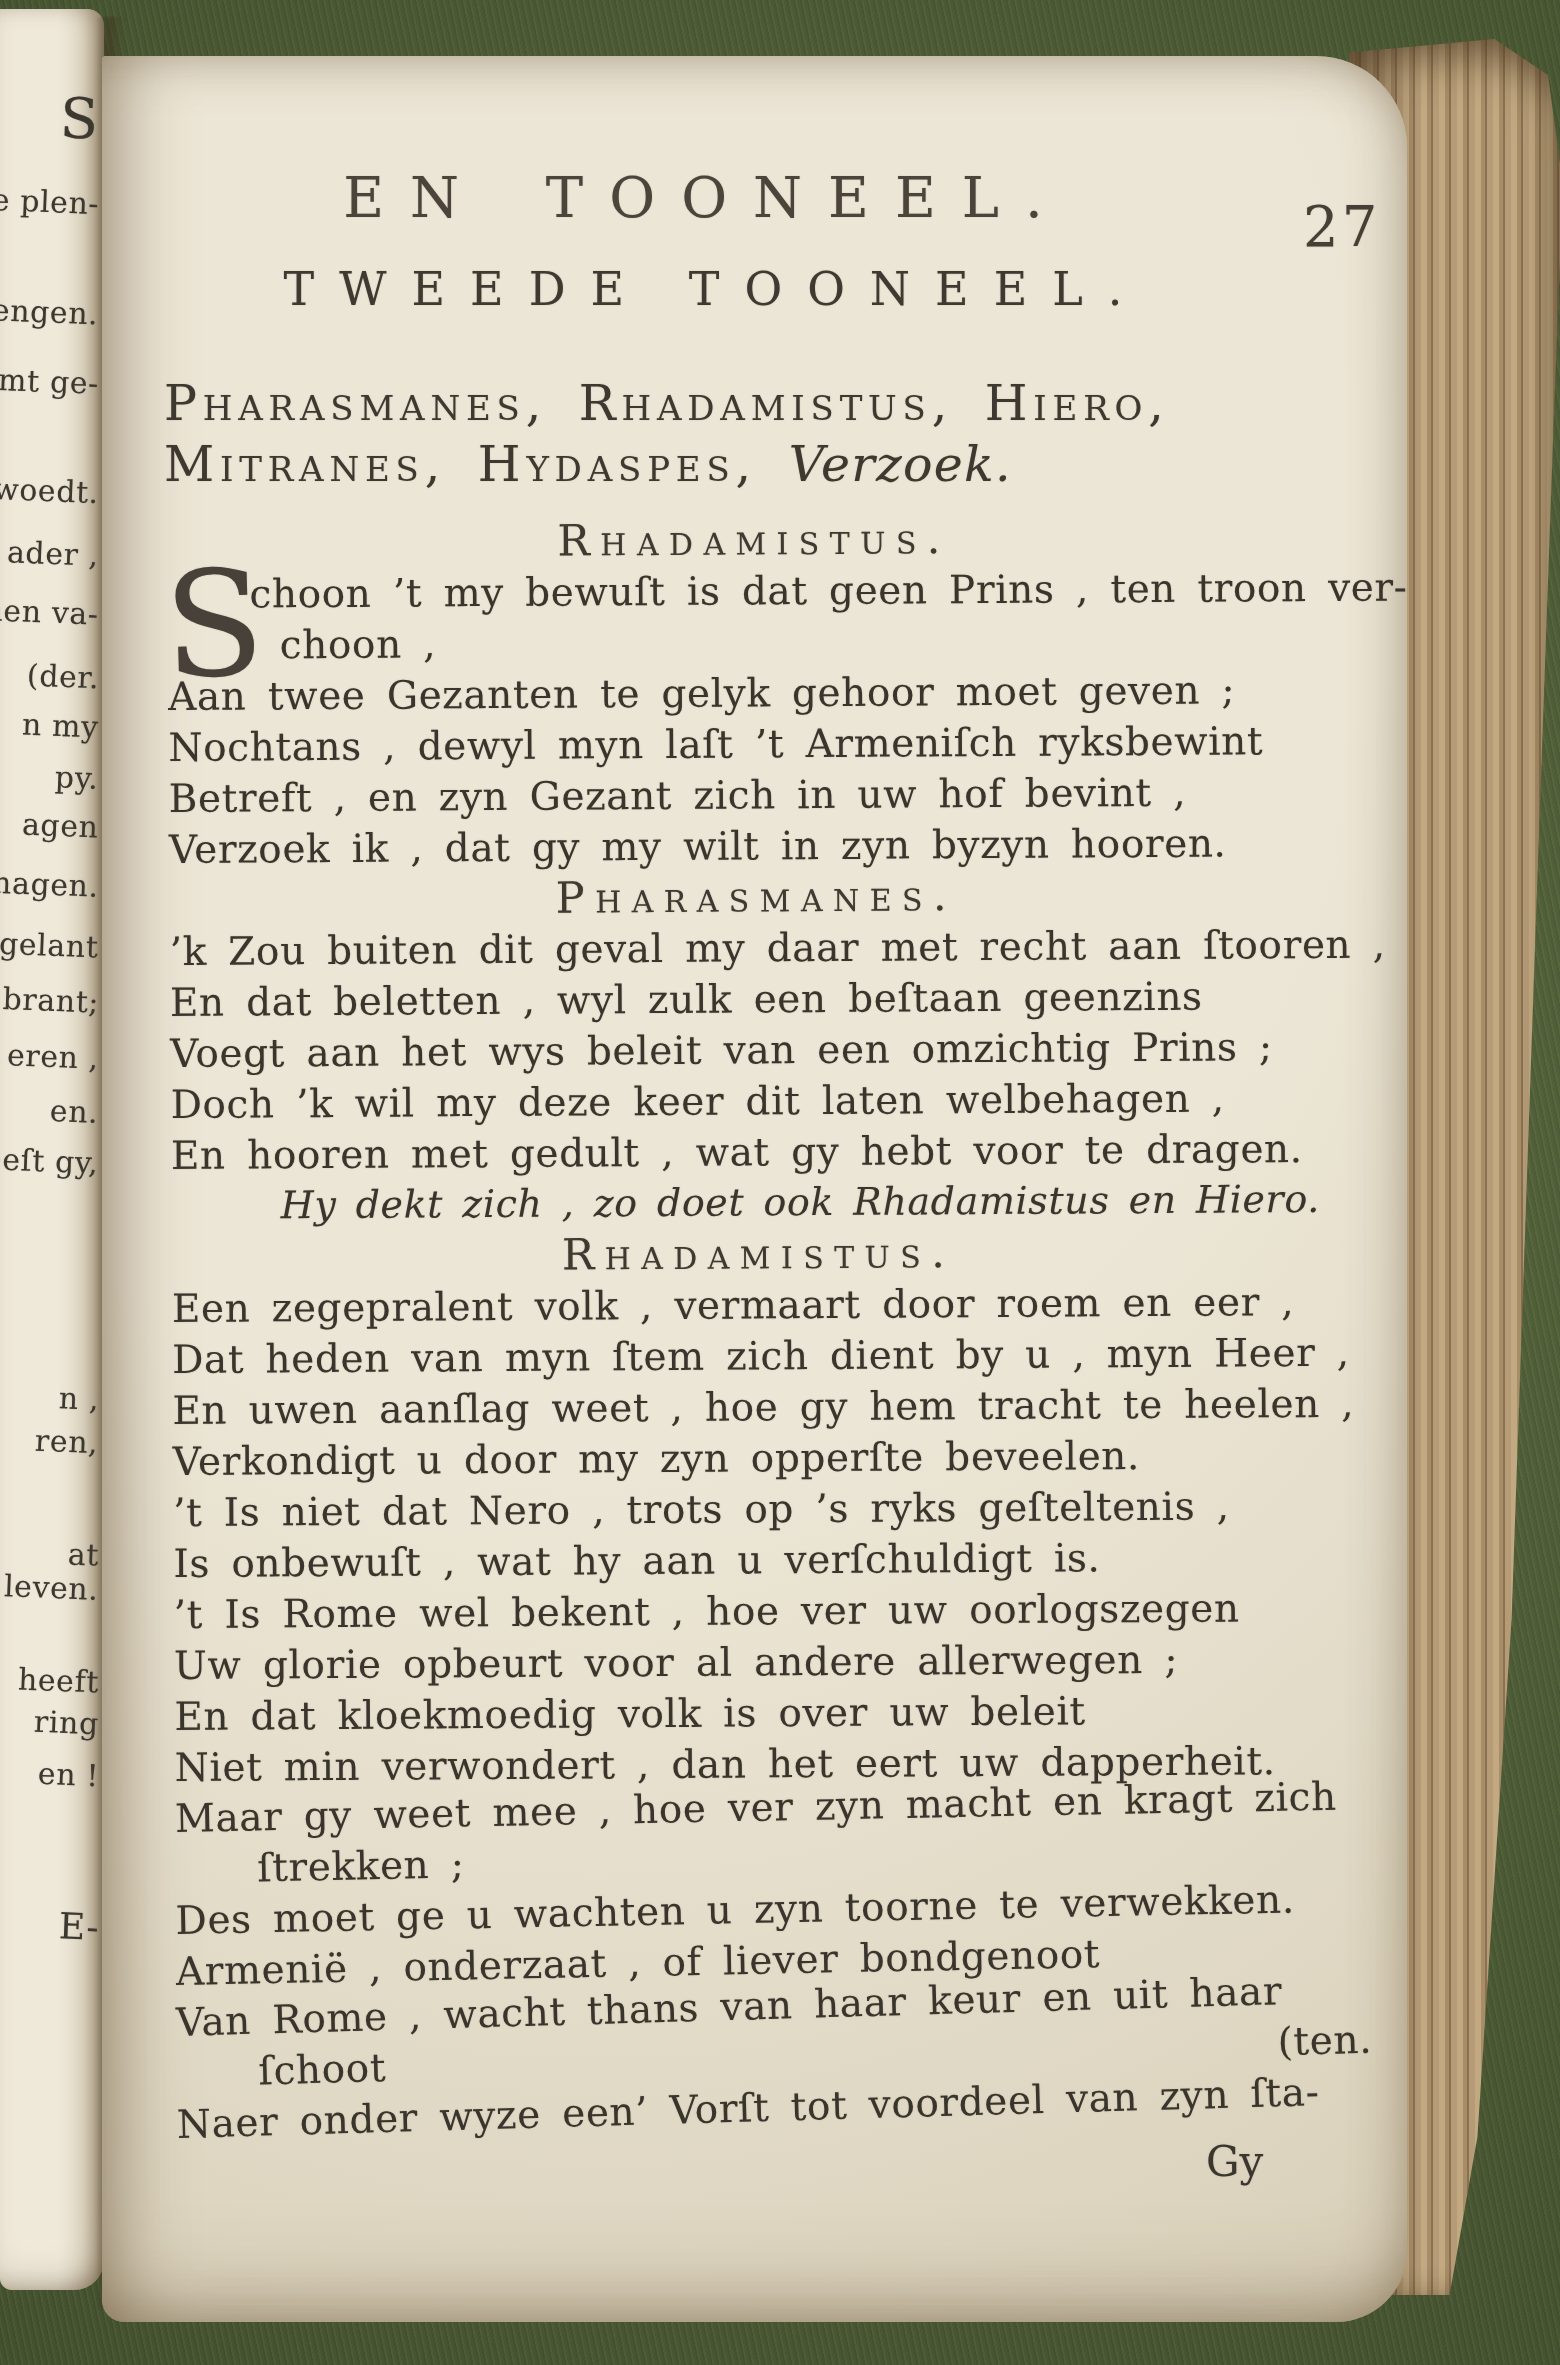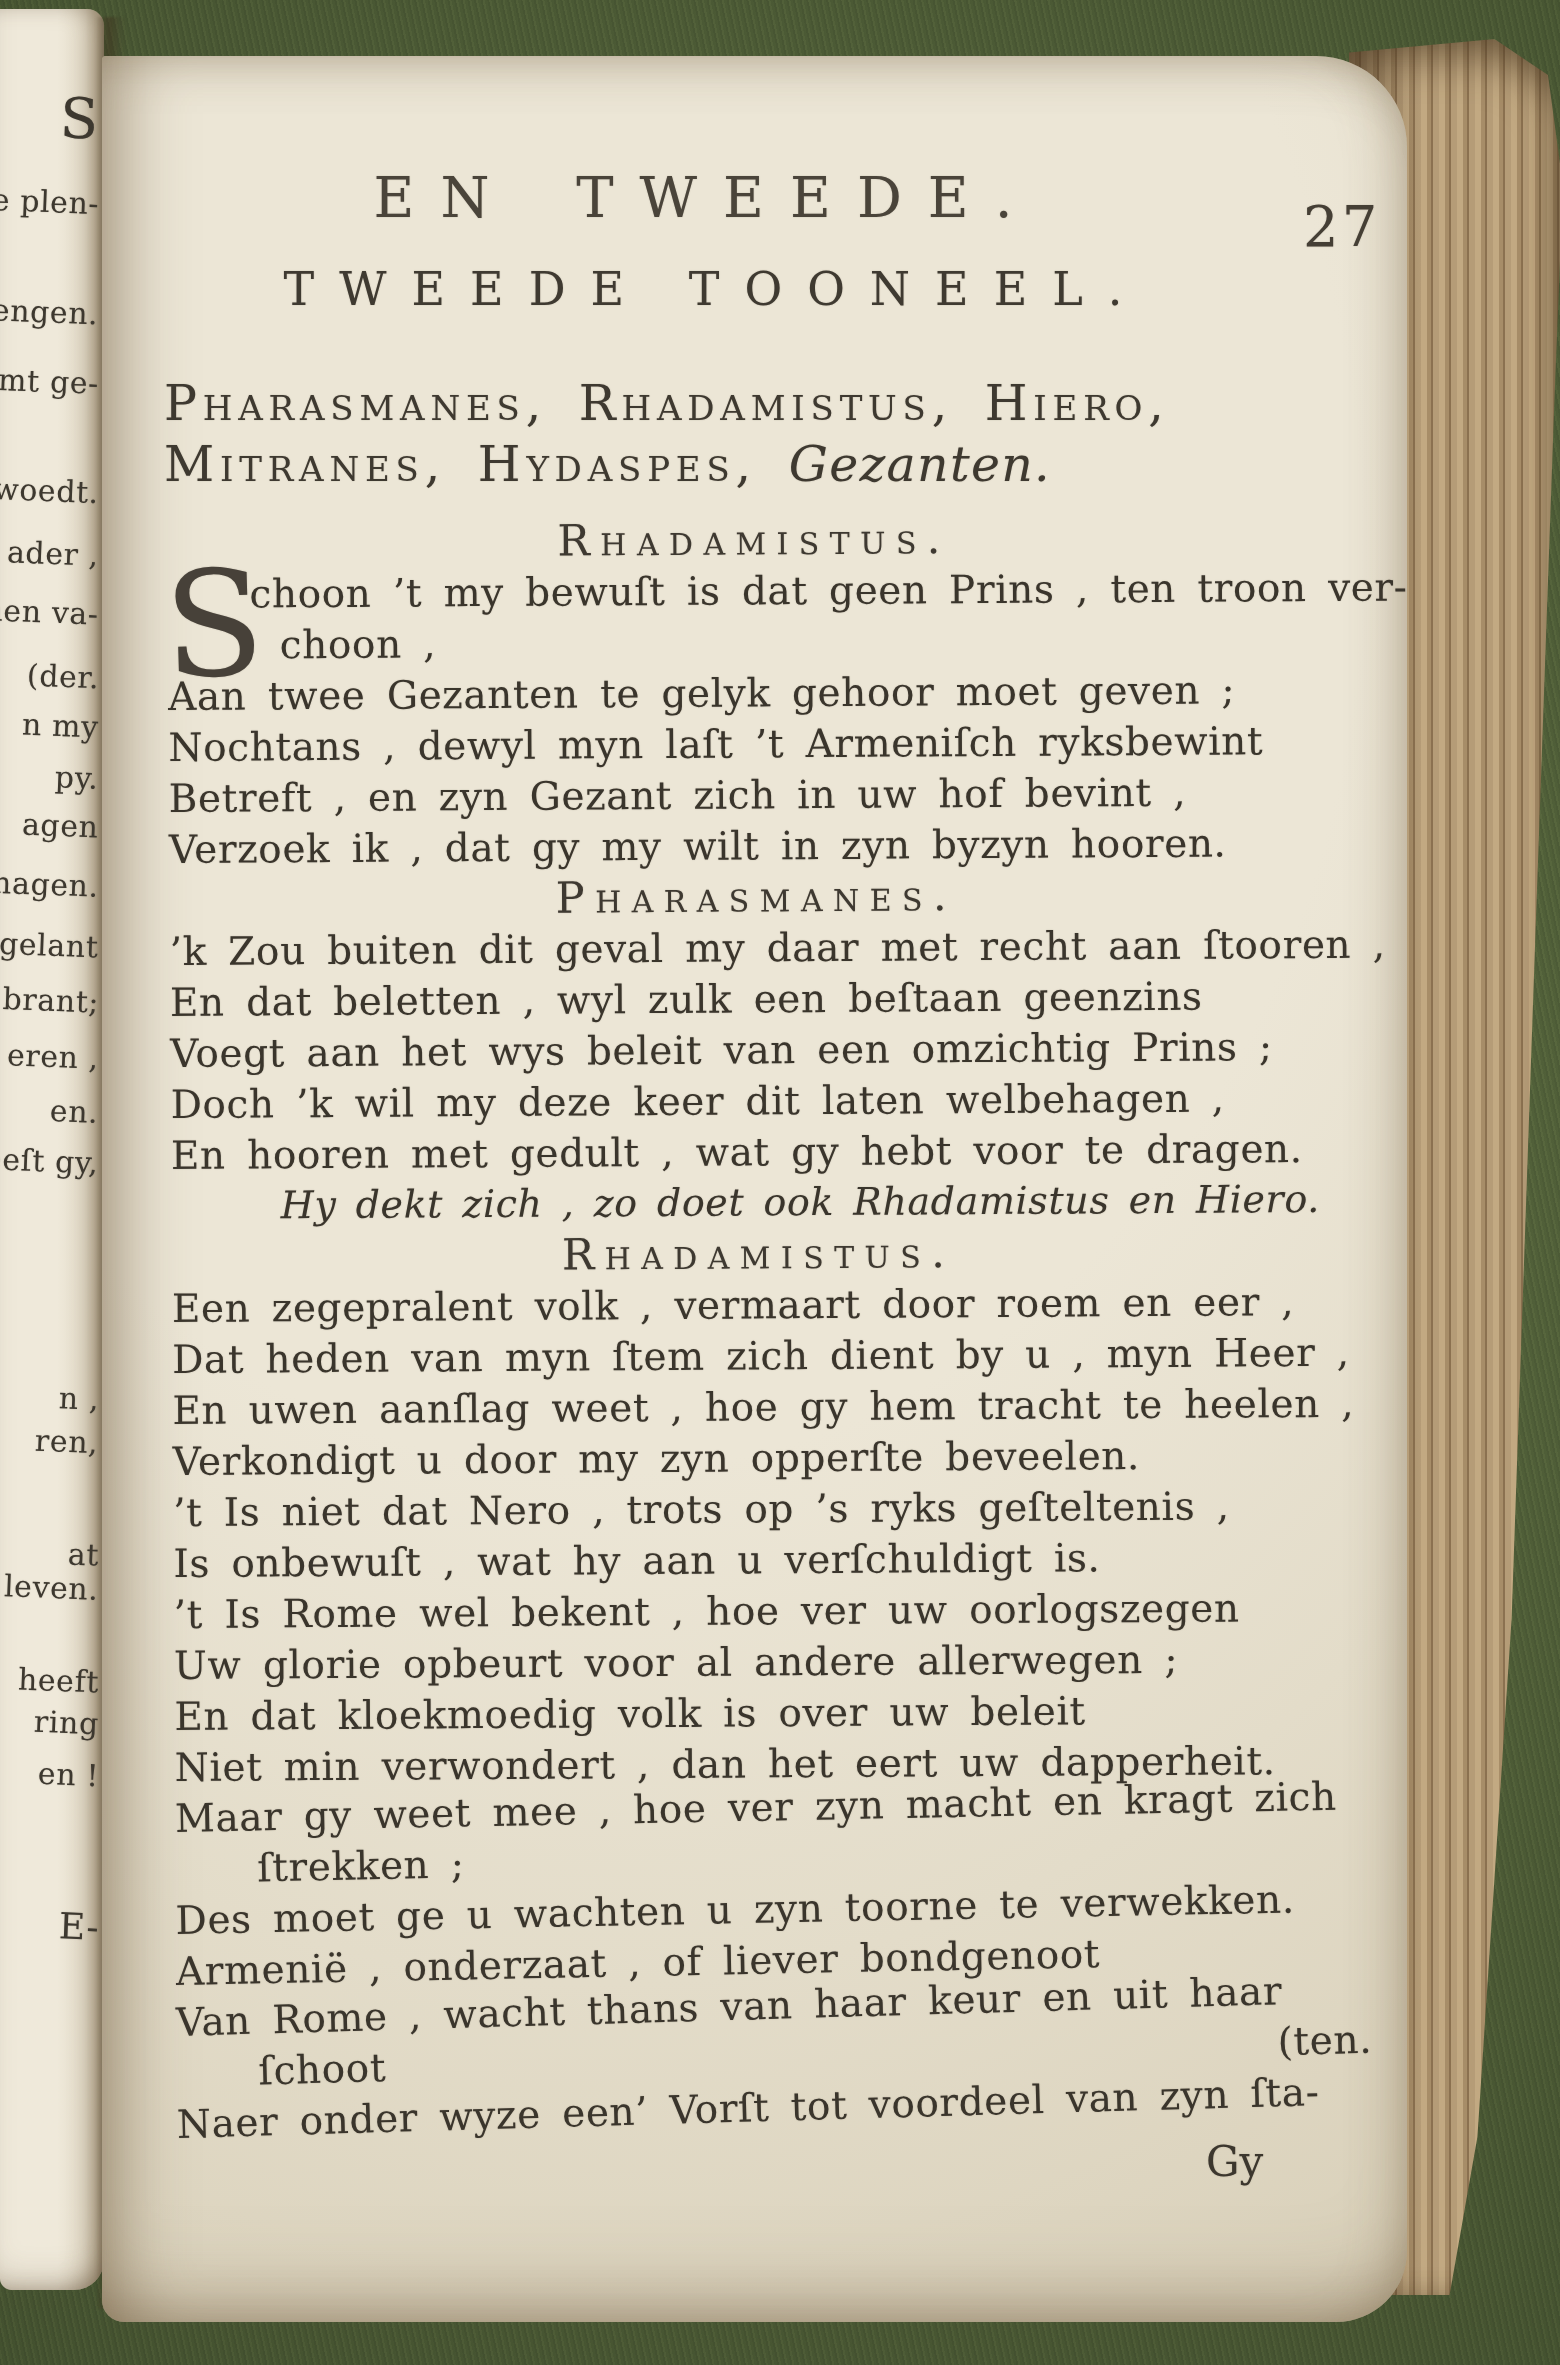--- a/index.html
+++ b/index.html
@@ -117,29 +117,29 @@
         <div class="leftfrag" style="top: 1654px;">heeft</div>
         <div class="leftfrag" style="top: 1696px;">ring</div>
         <div class="leftfrag" style="top: 1748px;">en !</div>
         <div class="leftfrag" style="top: 1897px; font-size: 36px;">E-</div>
       </div>
   </div>
 
   <div class="gutter"></div>
 
   <div class="page">
-    <div class="running">EN TWEEDE.</div>
+    <div class="running">EN TOONEEL.</div>
     <div class="pagenum">27</div>
     <div class="scenetitle">TWEEDE TOONEEL.</div>
 
     <div class="chars">
       <div class="l1">Pharasmanes, Rhadamistus, Hiero,</div>
       <div class="l2">
         <span>Mitranes, Hydaspes,</span>
-        <span class="it">Gezanten.</span>
+        <span class="it">Verzoek.</span>
       </div>
     </div>
 
     <div class="dropcap">S</div>
 
     <div class="textcol" id="textcol">
         <div class="row speaker"><span>Rhadamistus.</span></div>
         <div class="row line ind1"><span>choon ’t my bewuſt is dat geen Prins , ten troon ver-</span></div>
         <div class="row line ind2"><span>choon ,</span></div>
         <div class="row line"><span>Aan twee Gezanten te gelyk gehoor moet geven ;</span></div>

